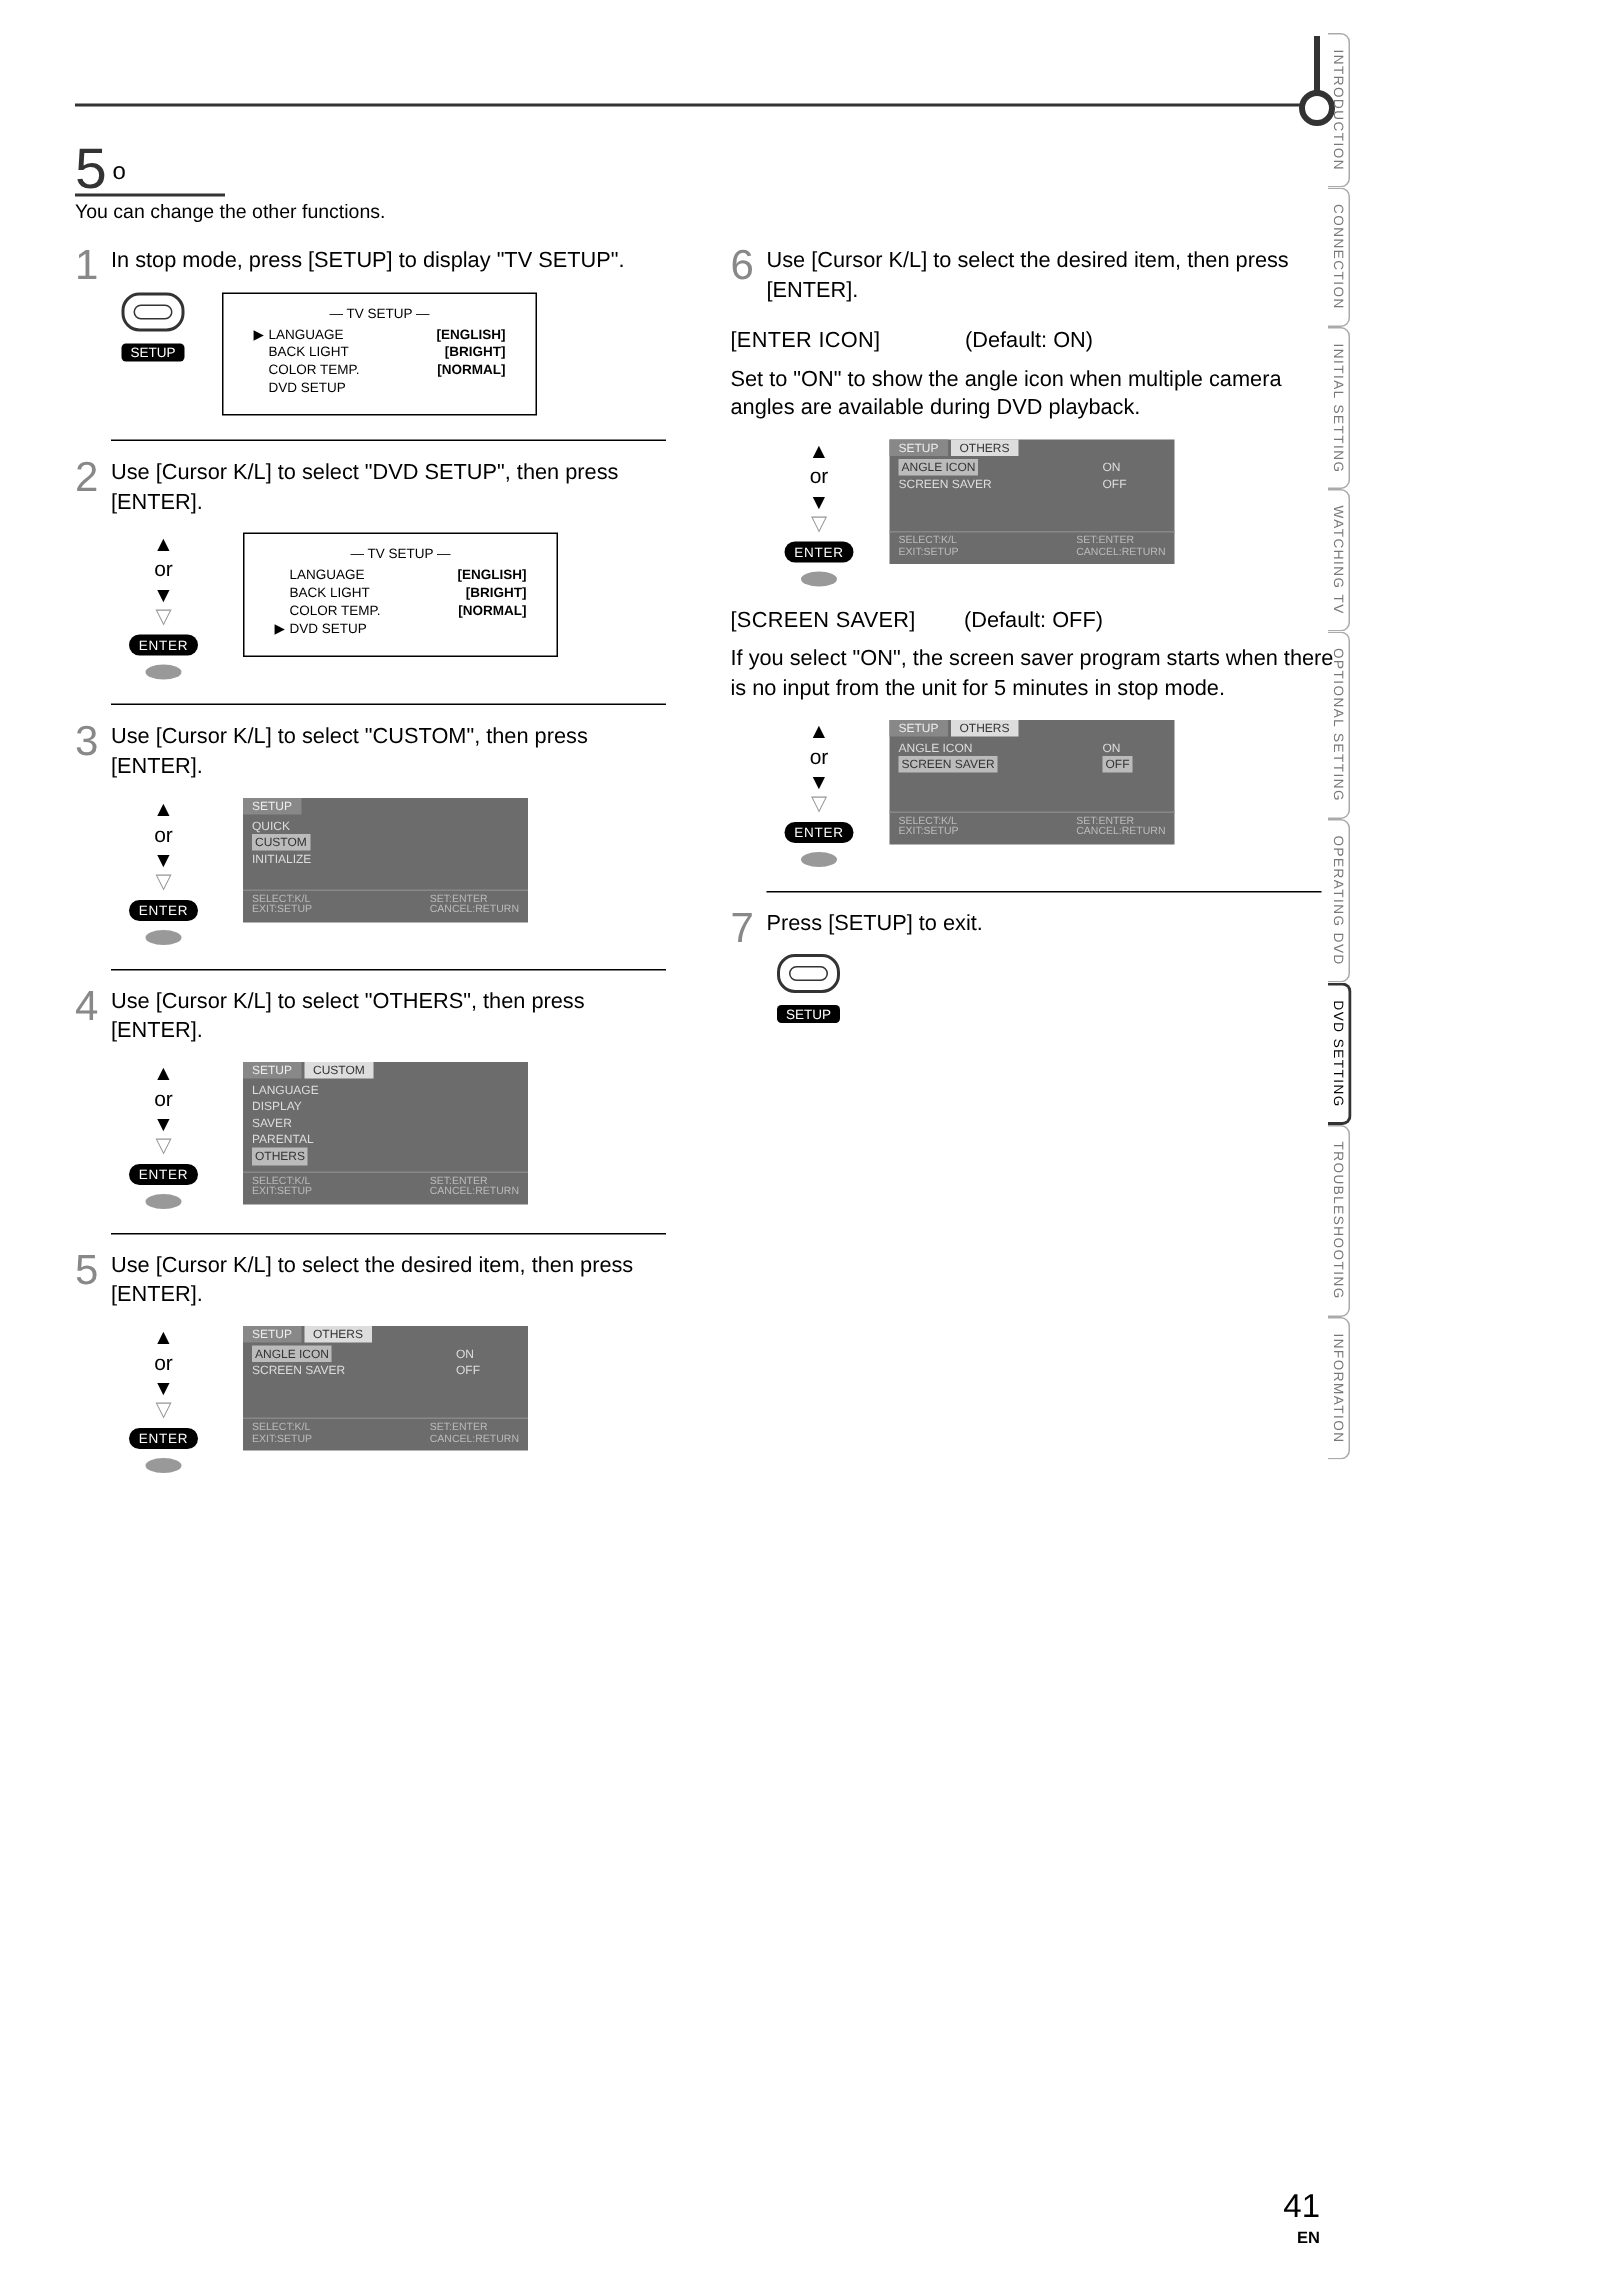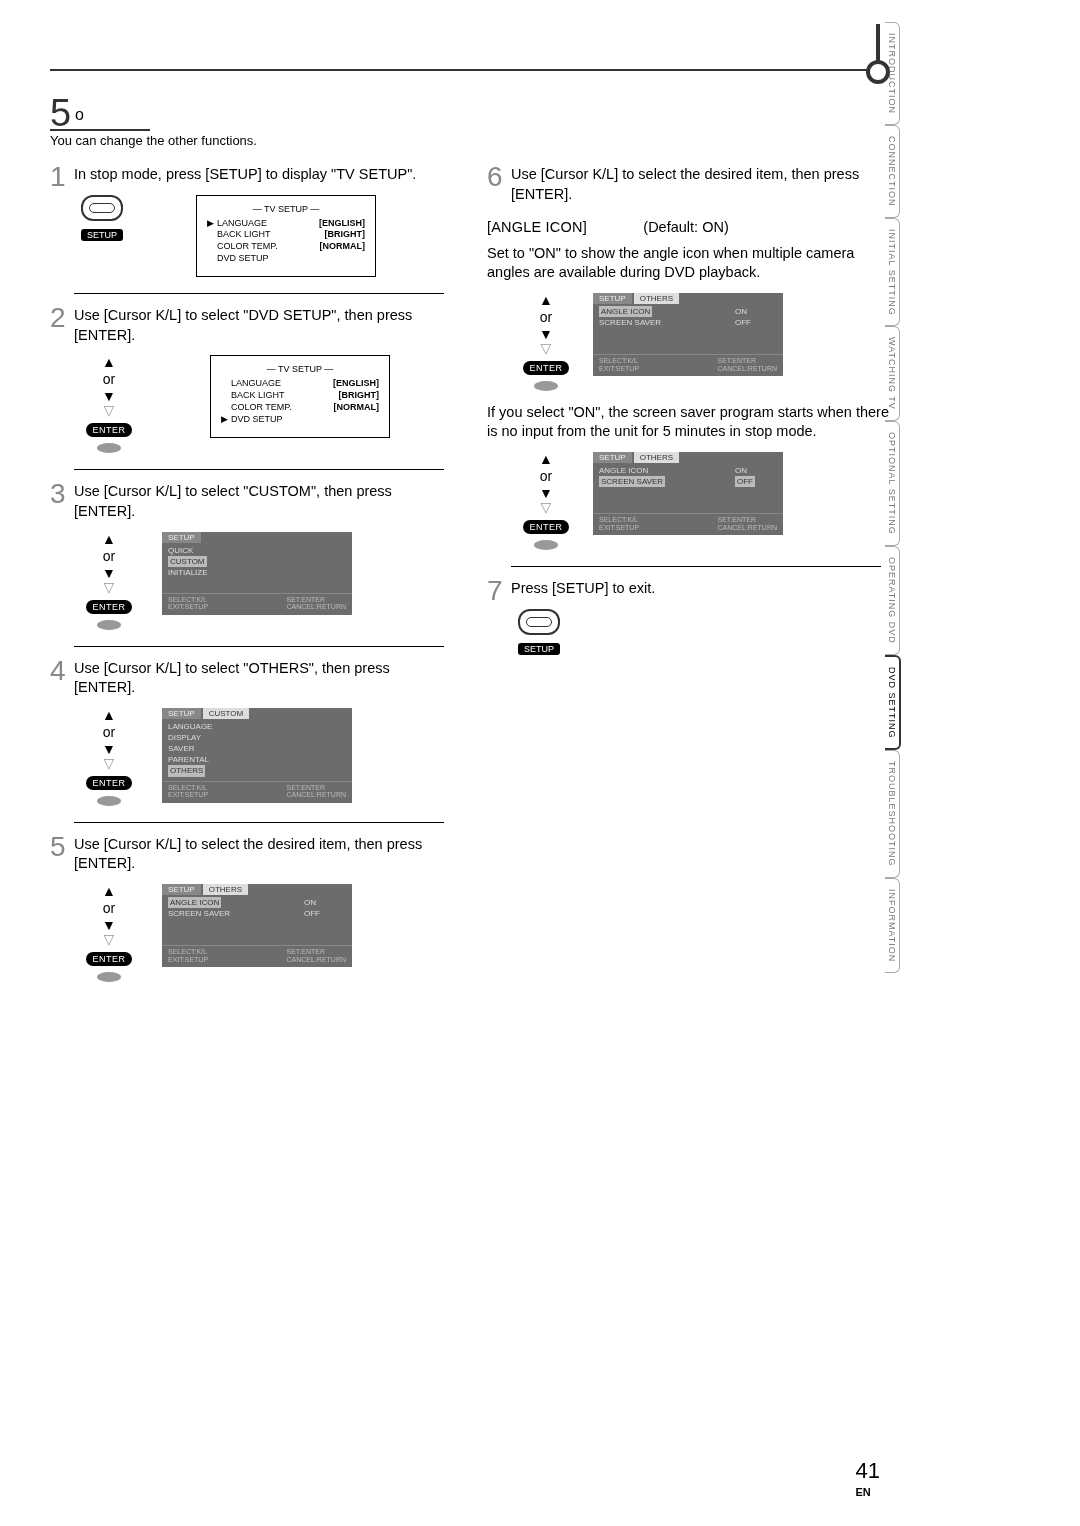--- a/index.html
+++ b/index.html
@@ -143,24 +143,23 @@
   .setup-label {
     display:inline-block;
     background:#000; color:#fff;
     font-size:9px;
     padding:1px 6px;
     border-radius:3px;
   }
 
   .tv-screen {
     border: 1.5px solid #000;
-    width: 180px;
-    padding: 8px 10px 12px;
+    width: 210px;
+    padding: 8px 20px 12px;
     font-size: 9px;
-    margin-left: 48px;
   }
   .tv-title { text-align:center; margin-bottom:4px; font-size:9px;}
   .tv-row { display:flex; justify-content:space-between; line-height:1.3;}
   .tv-row .arrow { width:10px; }
   .tv-row .lbl { flex:1; }
   .tv-row .val { width:60px; text-align:right;font-weight:bold; }
 
   .grey-screen {
     width: 190px;
     background: #6c6c6c;
@@ -221,21 +220,21 @@
   .tab.active {
     border-color:#333;
     color:#000;
     border-width:2px;
   }
 
   .footer {
     position:absolute;
     bottom: 28px;
     right: 200px;
-    text-align:left;
+    text-align:right;
   }
   .footer .pnum { font-size:22px; }
   .footer .lang { font-size:11px; display:block; margin-top:2px;font-weight:bold;}
 </style>
 </head>
 <body>
 
 <div class="horiz-rule" style="top:69px;"></div>
 <div class="page-header-stem"></div>
 <div class="page-header-circle"></div>
@@ -437,21 +436,21 @@
 
   </div>
 
   <div class="col">
 
     <div class="step">
       <div class="step-num">6</div>
       <div class="step-text">Use [Cursor K/L] to select the desired item, then press [ENTER].</div>
 
       <div class="step-extra" style="margin-top:14px;">
-        <span class="bracketed">[ANGLE ICON]</span>
+        <span class="bracketed">[ENTER ICON]</span>
         &nbsp;&nbsp;&nbsp;&nbsp;&nbsp;&nbsp;&nbsp;&nbsp;&nbsp;&nbsp;&nbsp;&nbsp;
         <span>(Default: ON)</span>
       </div>
       <div class="step-extra">Set to "ON" to show the angle icon when multiple camera angles are available during DVD playback.</div>
       <div class="step-visual tight">
         <div class="or-stack">
           <div class="arrow-up">▲</div>
           <div class="or-txt">or</div>
           <div class="arrow-down">▼</div>
           <div class="arrow-down" style="color:#999;">▽</div>
@@ -473,20 +472,25 @@
                 <span class="v gs-item">OFF</span>
               </div>
           </div>
           <div class="gs-foot">
             <span><span>SELECT:K/L</span><br><span>EXIT:SETUP</span></span>
             <span><span>SET:ENTER</span><br><span>CANCEL:RETURN</span></span>
           </div>
         </div>
       </div>
 
+      <div class="step-extra" style="margin-top:14px;">
+        <span class="bracketed">[SCREEN SAVER]</span>
+        &nbsp;&nbsp;&nbsp;&nbsp;&nbsp;&nbsp;
+        <span>(Default: OFF)</span>
+      </div>
       <div class="step-extra">If you select "ON", the screen saver program starts when there is no input from the unit for 5 minutes in stop mode.</div>
       <div class="step-visual tight">
         <div class="or-stack">
           <div class="arrow-up">▲</div>
           <div class="or-txt">or</div>
           <div class="arrow-down">▼</div>
           <div class="arrow-down" style="color:#999;">▽</div>
           <div class="enter-btn">ENTER</div>
           <div class="oval"></div>
         </div>

